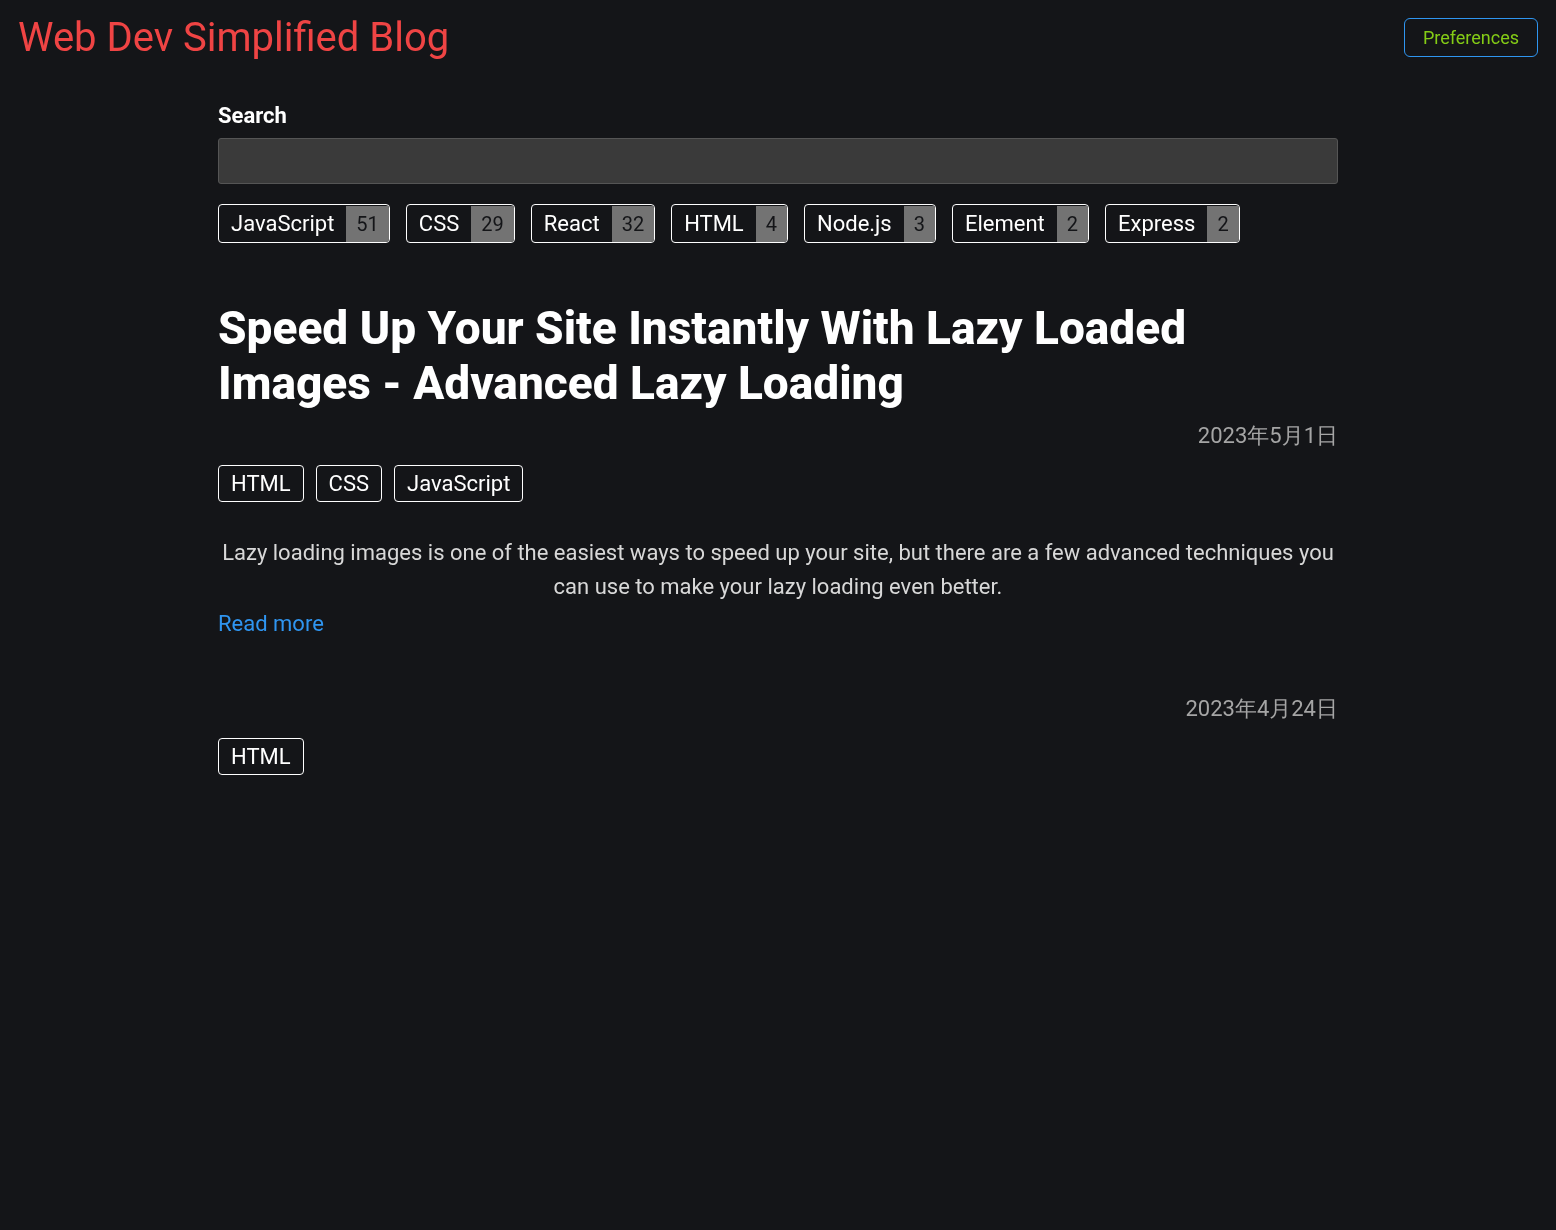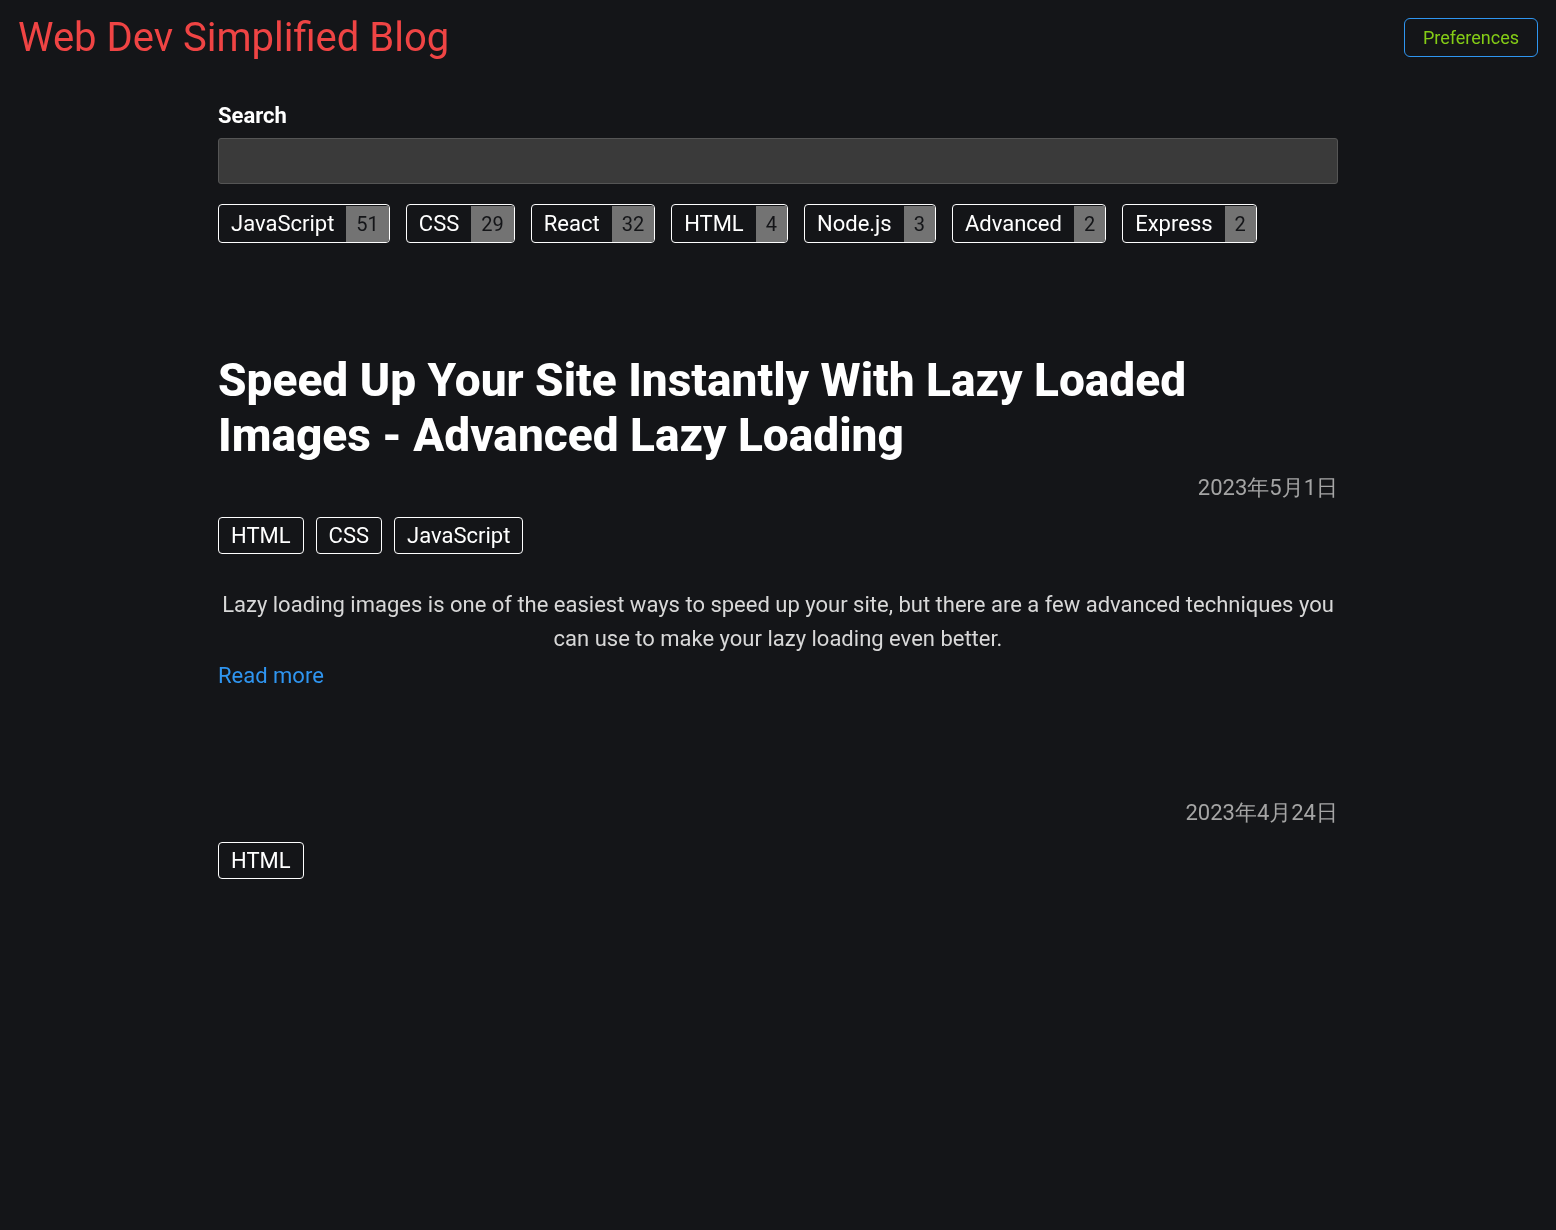--- a/index.html
+++ b/index.html
@@ -81,21 +81,21 @@
       padding: 6px 12px;
     }
     .tag-count {
       background-color: #737373;
       color: #141518;
       font-size: 20px;
       padding: 6px 10px;
       font-weight: 400;
     }
     .article {
-      margin-top: 110px;
+      margin-top: 58px;
     }
     .article-title {
       color: #ffffff;
       font-size: 46px;
       font-weight: 800;
       line-height: 1.2;
       cursor: pointer;
     }
     .article-date {
       color: #a5a5a5;
@@ -160,21 +160,21 @@
       </div>
       <div class="tag-badge">
         <span class="tag-label">HTML</span>
         <span class="tag-count">4</span>
       </div>
       <div class="tag-badge">
         <span class="tag-label">Node.js</span>
         <span class="tag-count">3</span>
       </div>
       <div class="tag-badge">
-        <span class="tag-label">Advanced</span>
+        <span class="tag-label">Element</span>
         <span class="tag-count">2</span>
       </div>
       <div class="tag-badge">
         <span class="tag-label">Express</span>
         <span class="tag-count">2</span>
       </div>
     </div>
 
   <div id="articles">
       <article class="article"><h2 class="article-title">Speed Up Your Site Instantly With Lazy Loaded Images - Advanced Lazy Loading</h2><div class="article-date">2023年5月1日</div><div class="article-tags">

